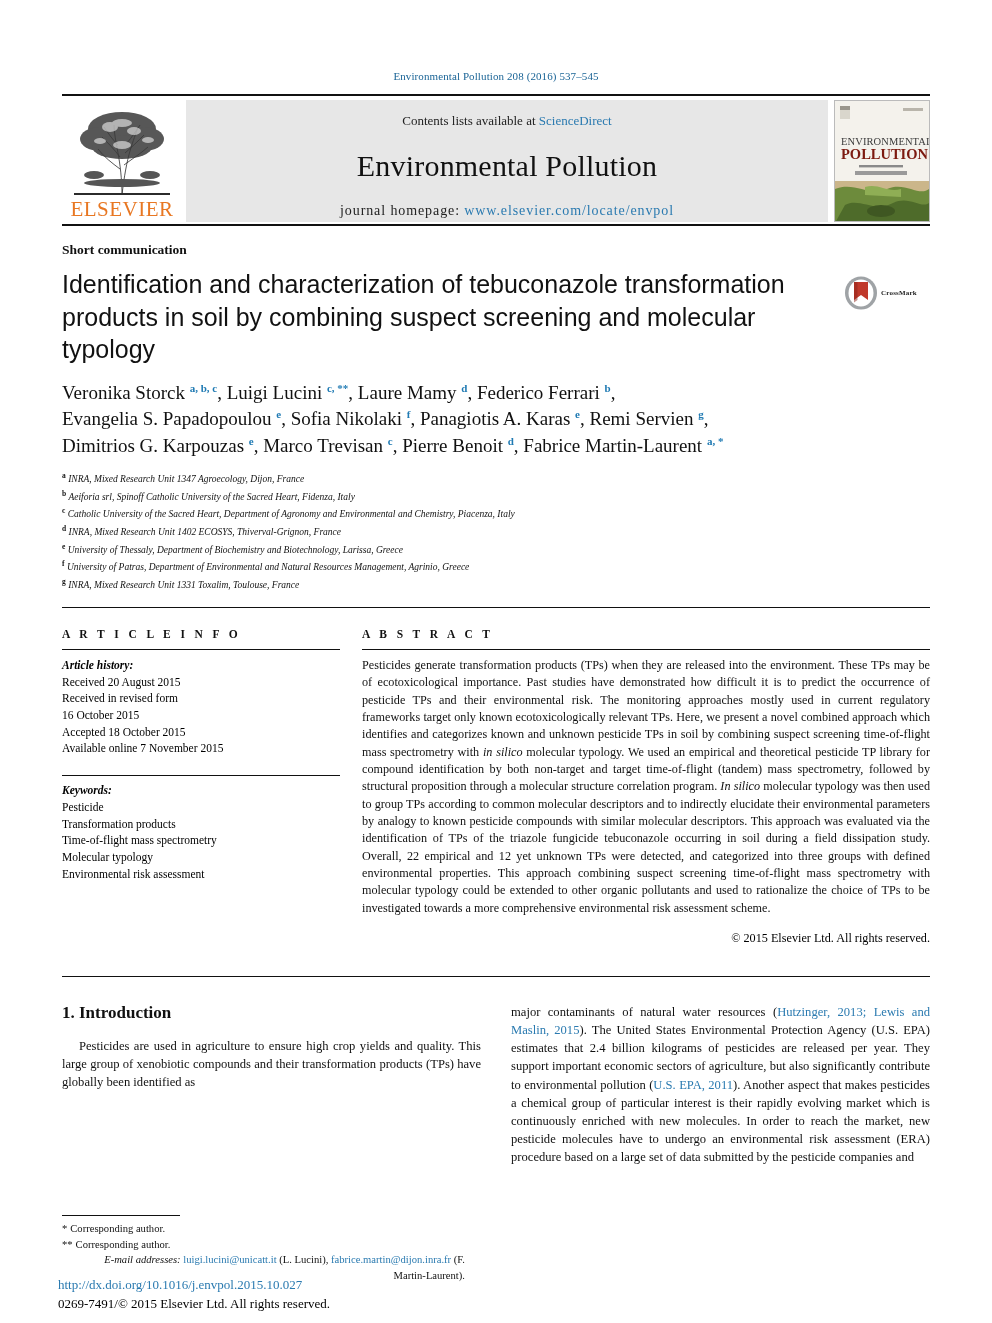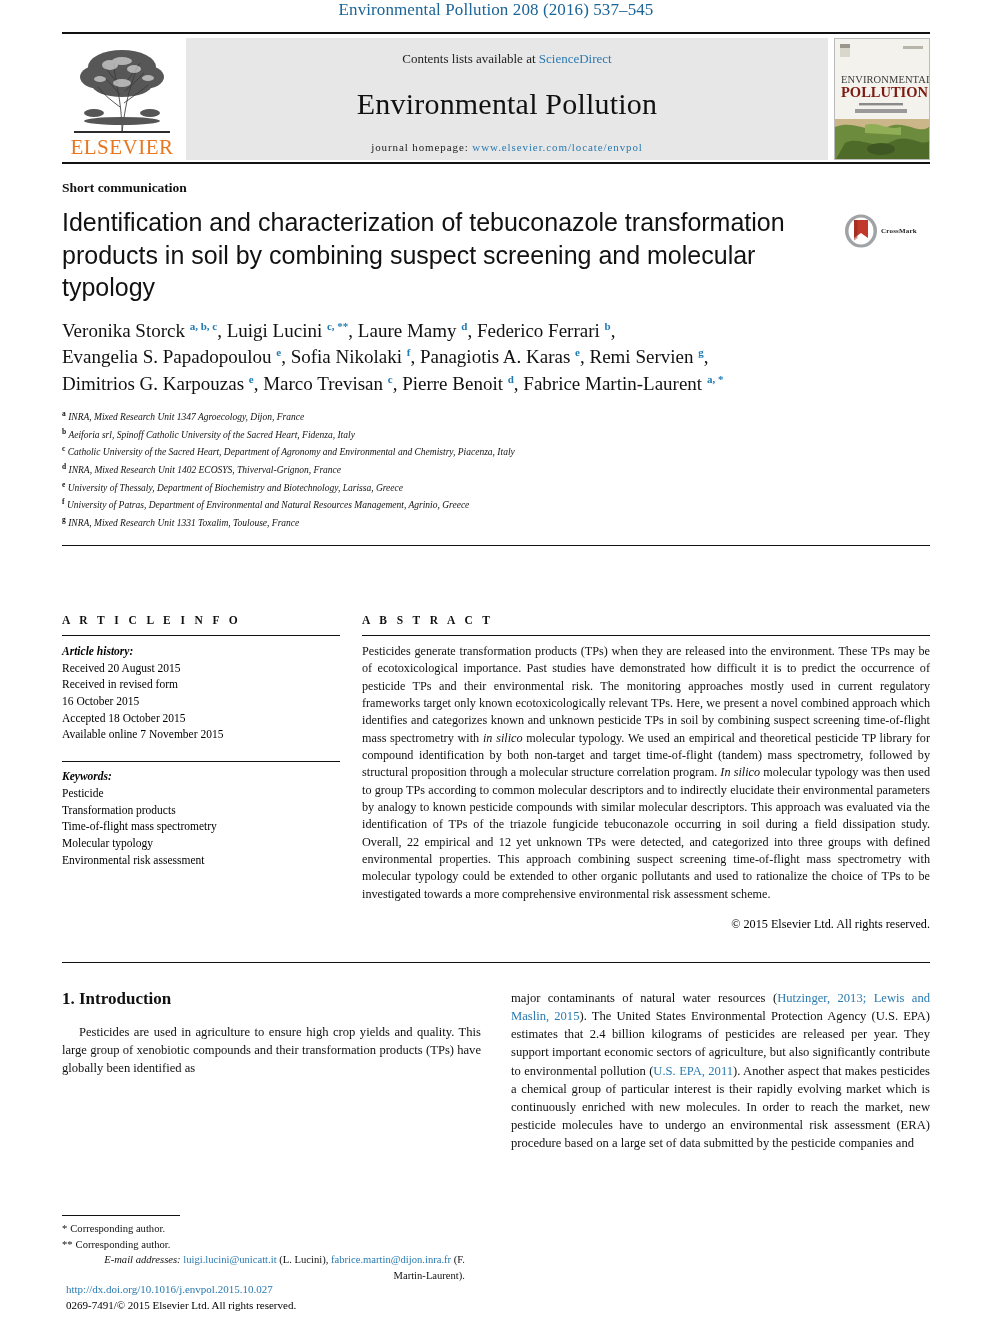--- a/index.html
+++ b/index.html
@@ -19,22 +19,23 @@
     position: relative;
     width: 992px;
     height: 1323px;
     box-sizing: border-box;
     padding: 0 62px;
   }
 
   
   .running-head {
     text-align: center;
-    font-size: 17px;
+    font-size: 11px;
     color: #1a6496;
+    padding-top: 70px;
     letter-spacing: .1px;
     font-family: "Liberation Serif", serif;
   }
 
   
   .masthead-rule-top {
     border-top: 2.5px solid #111;
     margin-top: 12px;
   }
   .masthead {
@@ -83,21 +84,21 @@
   .contents-line .sd {
     color: #2a7ab0;
   }
   .journal-name {
     font-size: 30px;
     font-family: "Liberation Serif", serif;
     color: #111;
     letter-spacing: .2px;
   }
   .homepage-line {
-    font-size: 11px;
+    font-size: 14px;
     letter-spacing: .9px;
     color: #222;
   }
   .homepage-line .url {
     color: #2a7ab0;
   }
   .cover-thumb {
     width: 94px;
     flex: 0 0 94px;
     border: 1px solid #bbb;
@@ -186,21 +187,20 @@
     padding-right: 22px;
   }
   .col-abstract {
     flex: 1 1 auto;
   }
   .sec-head {
     font-size: 11.5px;
     font-weight: bold;
     letter-spacing: 3.4px;
     color: #111;
-    margin-top: 48px;
   }
   .sec-rule {
     border-top: 1.6px solid #111;
     margin-top: 9px;
     margin-bottom: 7px;
   }
   .info-block {
     font-size: 11.5px;
     line-height: 1.45;
   }
@@ -272,24 +272,24 @@
   .fn {
     font-size: 10.6px;
     line-height: 1.46;
     color: #111;
   }
   .fn .star { padding-right: 3px; }
   .fn-indent { padding-left: 18px; text-indent: -7px; text-align: right; }
   .fn i { font-style: italic; }
   .doi-block {
     position: absolute;
-    left: 66px;
+    left: 58px;
     bottom: 9px;
     width: 440px;
-    font-size: 11px;
+    font-size: 13px;
     line-height: 1.45;
   }
   .doi-block .doi { color: #2a7ab0; }
 </style>
 </head>
 <body>
 
 <div class="page">
 
   <div class="running-head">Environmental Pollution 208 (2016) 537–545</div>

